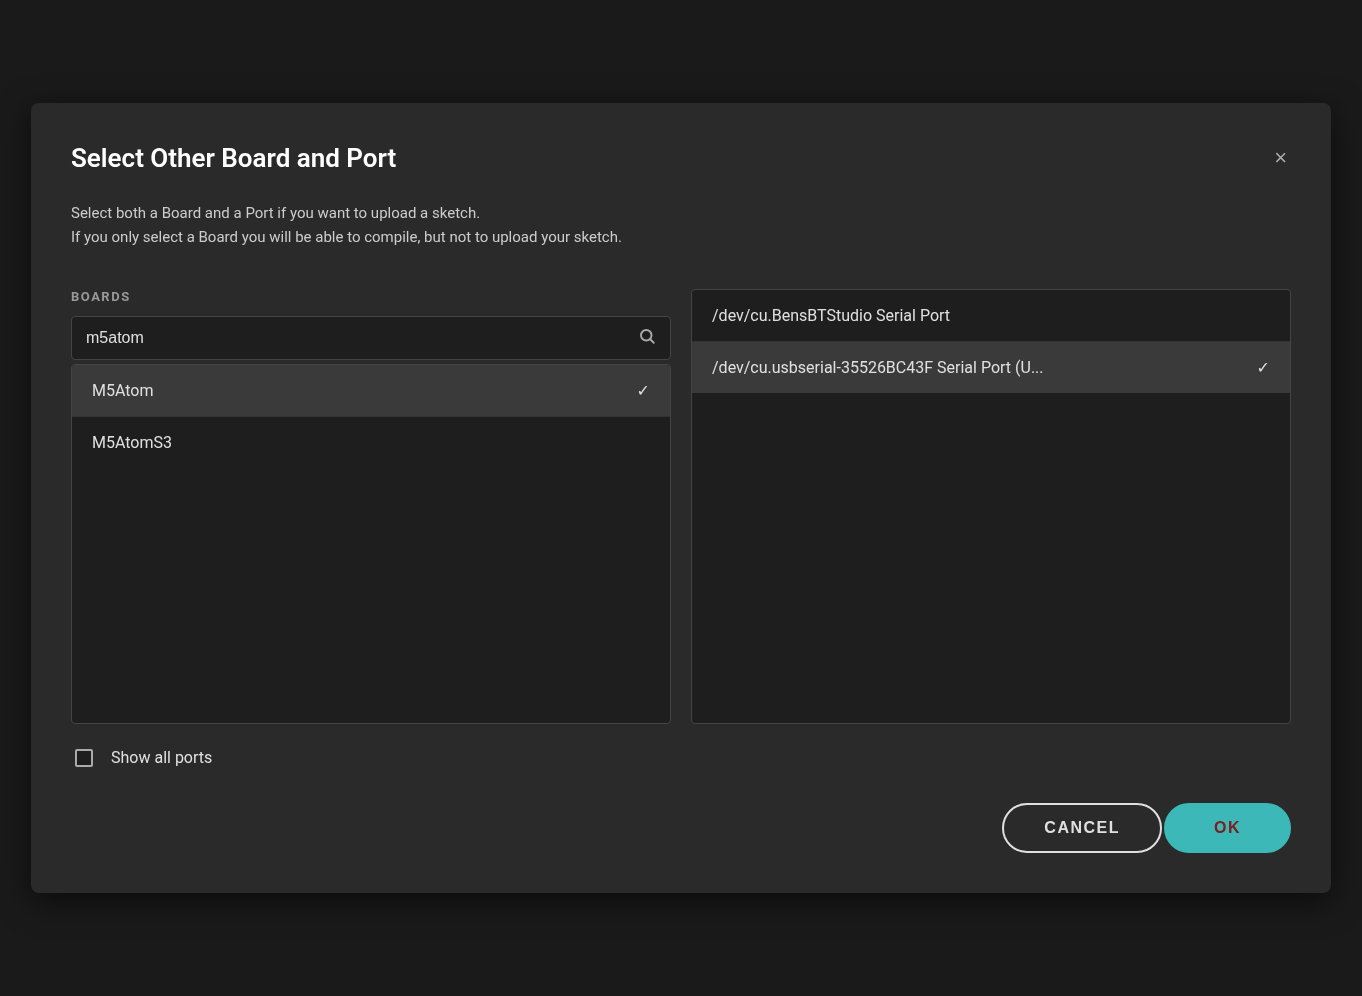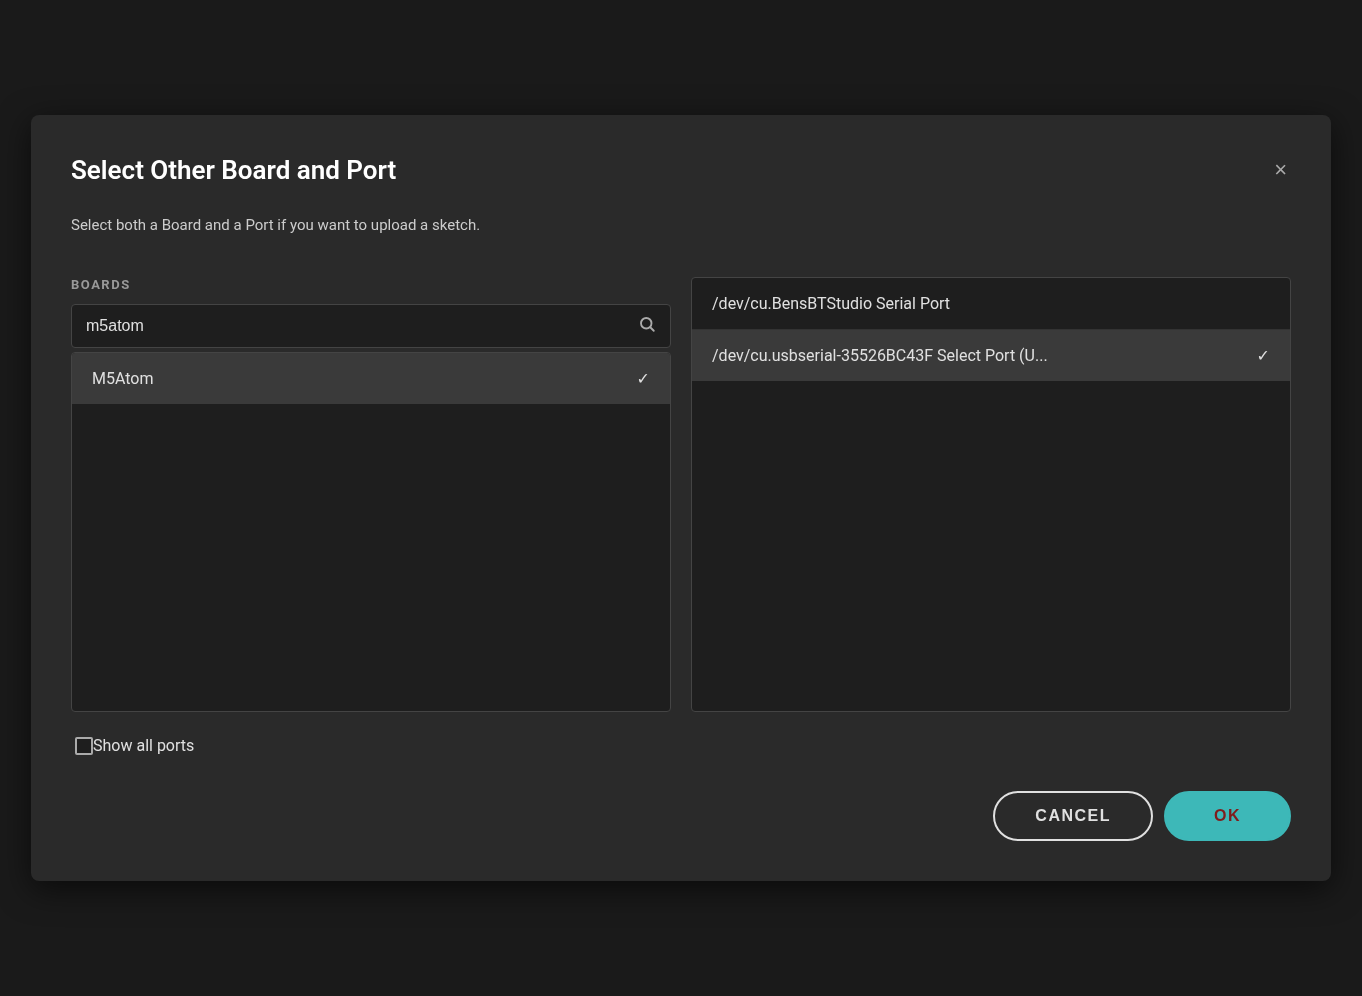--- a/index.html
+++ b/index.html
@@ -140,21 +140,21 @@
       font-size: 16px;
     }
 
     .ports-panel .list-item.selected {
       background-color: #3a3a3a;
     }
 
     .show-all-ports {
       display: flex;
       align-items: center;
-      gap: 0;
+      gap: 18px;
       margin-bottom: 28px;
       padding-left: 4px;
     }
 
     .checkbox {
       width: 18px;
       height: 18px;
       border: 2px solid #aaaaaa;
       background-color: #1e1e1e;
       border-radius: 2px;
@@ -164,21 +164,21 @@
 
     .show-all-label {
       font-size: 16px;
       color: #e0e0e0;
       cursor: pointer;
     }
 
     .dialog-footer {
       display: flex;
       justify-content: flex-end;
-      gap: 11px;
+      gap: 2px;
       padding-top: 8px;
     }
 
     .btn-cancel {
       background: transparent;
       border: 2px solid #e0e0e0;
       border-radius: 50px;
       color: #e0e0e0;
       font-size: 16px;
       font-weight: 700;
@@ -204,20 +204,21 @@
 
 <div class="dialog-overlay">
 
   <div class="dialog-header">
     <h1 class="dialog-title">Select Other Board and Port</h1>
     <button class="close-btn">×</button>
   </div>
 
   <div class="dialog-description">
     <div>Select both a Board and a Port if you want to upload a sketch.</div>
+    <div>If you only select a Board you will be able to compile, but not to upload your sketch.</div>
   </div>
 
   <div class="panels-container">
 
     <div class="panel">
       <div class="panel-label">BOARDS</div>
 
       <div class="search-box">
         <input type="text" class="search-input" value="m5atom" style="">
         <span class="search-icon">
@@ -226,31 +227,34 @@
             <line x1="21" y1="21" x2="16.65" y2="16.65"></line>
           </svg>
         </span>
       </div>
 
       <div class="list-container">
         <div class="list-item selected">
           <span>M5Atom</span>
           <span class="check-icon">✓</span>
         </div>
+        <div class="list-item">
+          <span>M5AtomS3</span>
+        </div>
       </div>
     </div>
 
     <div class="panel ports-panel">
 
       <div class="list-container">
         <div class="list-item">
           <span>/dev/cu.BensBTStudio Serial Port</span>
         </div>
         <div class="list-item selected">
-          <span>/dev/cu.usbserial-35526BC43F Select Port (U...</span>
+          <span>/dev/cu.usbserial-35526BC43F Serial Port (U...</span>
           <span class="check-icon">✓</span>
         </div>
       </div>
     </div>
   </div>
 
   <div class="show-all-ports">
     <div class="checkbox"></div>
     <label class="show-all-label">Show all ports</label>
   </div>

